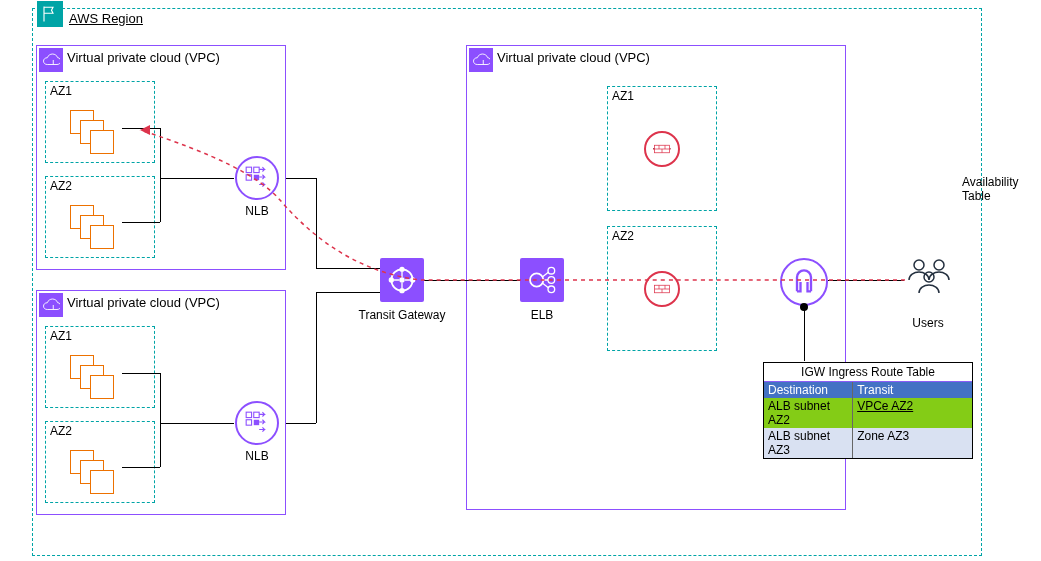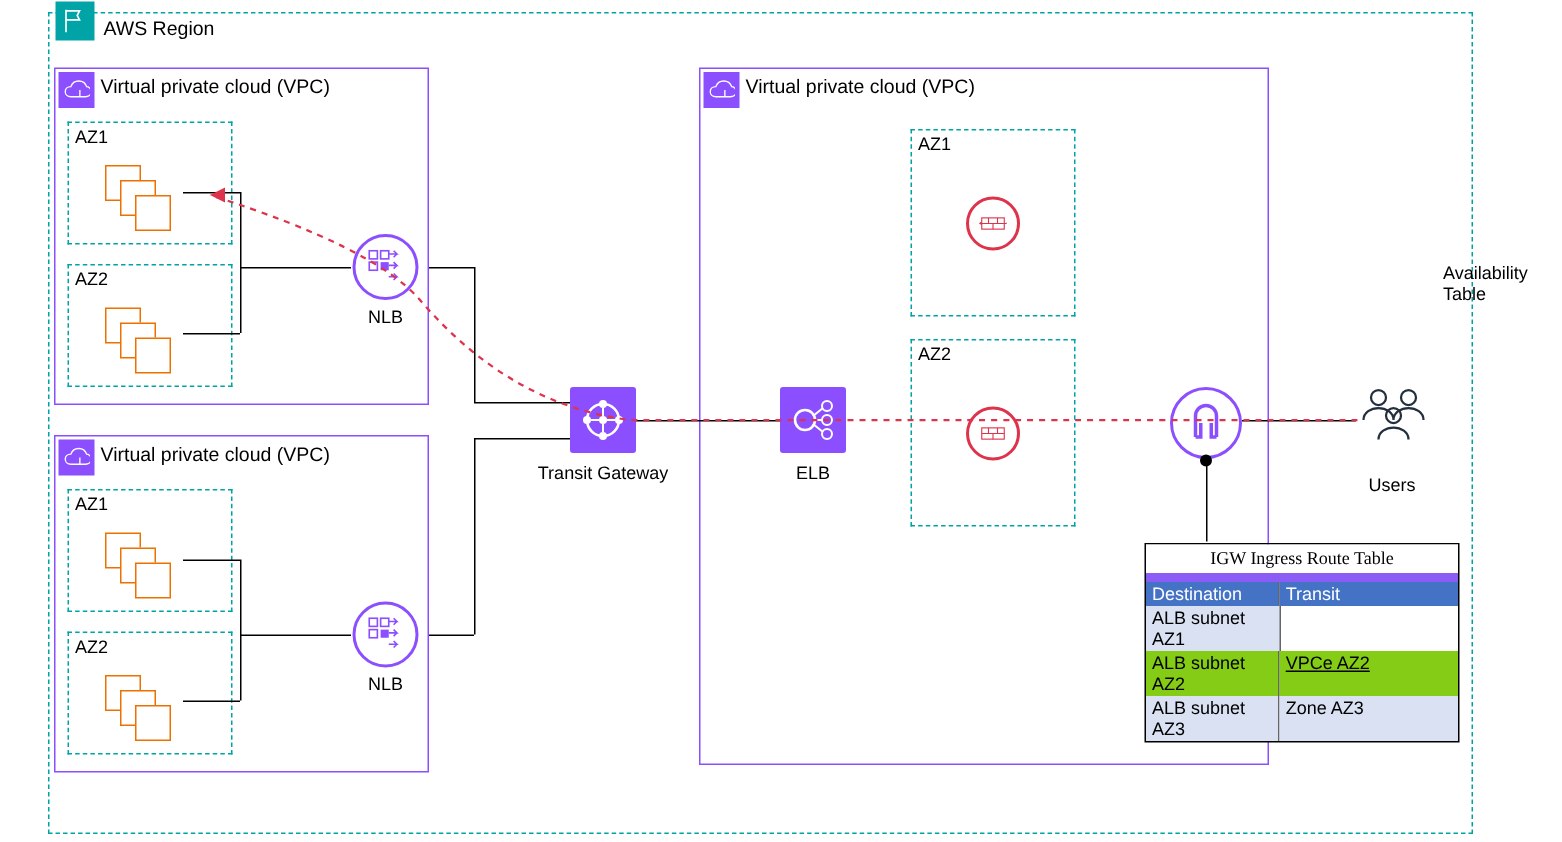--- a/index.html
+++ b/index.html
@@ -1,37 +1,37 @@
 <!DOCTYPE html>
 <html><head>
 <meta charset="utf-8">
 <style>
   * { box-sizing: border-box; margin: 0; padding: 0; }
   body { font-family: Arial, sans-serif; font-size: 13px; background: #fff; position: relative; width: 1041px; height: 561px; }
   .region-box { position: absolute; left: 32px; top: 8px; width: 950px; height: 548px; border: 1px dashed #00a4a6; }
   .region-label { position: absolute; left: 4px; top: -8px; background: #00a4a6; width: 26px; height: 26px; display:flex; align-items:center; justify-content:center; }
-  .region-title { position: absolute; left: 36px; top: 2px; font-weight: 400; }
+  .region-title { position: absolute; left: 36px; top: 2px; font-weight: 400; text-decoration: underline; }
   .vpc-box { position: absolute; border: 1px solid #8c4fff; }
   .vpc-box .vpc-icon { position:absolute; left:2px; top:2px; width:24px; height:24px; background:#8c4fff; display:flex; align-items:center; justify-content:center; }
   .vpc-title { position:absolute; left:30px; top:4px; }
   .az-box { position:absolute; border:1px dashed #00a4a6; }
   .az-title { position:absolute; left:4px; top:2px; font-size:12px; }
   .instances { position:absolute; }
   .inst { width:24px; height:24px; border:1.5px solid #ed7100; position:absolute; background:#fff; }
   .node-box { position:absolute; width:44px; height:44px; background:#8c4fff; display:flex; align-items:center; justify-content:center; border-radius:2px; }
   .node-label { position:absolute; font-size:12px; text-align:center; width:100px; }
   .circle-icon { position:absolute; width:44px; height:44px; border-radius:50%; border:2px solid #8c4fff; display:flex; align-items:center; justify-content:center; background:#fff; }
   .fw-circle { width:36px; height:36px; border-radius:50%; border:2px solid #dd344c; position:absolute; left:50%; top:50%; transform:translate(-50%,-50%); display:flex; align-items:center; justify-content:center; }
   .fw-wall { width:18px; height:14px; display:block; }
   .line { position:absolute; background:#000; }
   .line.h { height:1px; }
   .line.v { width:1px; }
   .users { position:absolute; }
   .table-container { position:absolute; border:1px solid #000; }
-  .table-title { background:#fff; padding:2px 6px; font-size:12px; border-bottom:6px solid #8b5cf6;font-family:Liberation Serif, serif; }
+  .table-title { background:#fff; padding:2px 6px; font-size:12px; border-bottom:1px solid #8b5cf6; }
   .table-row { display:flex; font-size:12px; }
   .table-cell { padding:1px 4px; border-right:1px solid #666; }
   .hdr .table-cell { background:#4472c4; color:#fff; font-weight:400; }
   .r1 .table-cell { background:#d9e1f2; }
   .r2 .table-cell { background:#84cc16; }
   .avail-label { position:absolute; font-size:12px; }
 </style>
 </head>
 <body>
 
@@ -216,21 +216,20 @@
   <polygon points="140,130 150,125 150,135" fill="#dd344c"></polygon>
 </svg>
 
 <div class="table-container" style="left:763px; top:362px; width:210px;">
   <div class="table-title" style="text-align:center; background:#fff;">IGW Ingress Route Table</div>
   <div class="table-row hdr">
     <div class="table-cell" style="width:90px;">Destination</div>
     <div class="table-cell" style="width:120px; border-right:none;">Transit</div>
   </div>
   <div class="table-row r1">
-    <div class="table-cell" style="width:90px;">ALB subnet AZ1</div>
   </div>
   <div class="table-row r2">
     <div class="table-cell" style="width:90px;">ALB subnet AZ2</div>
     <div class="table-cell" style="width:120px; border-right:none;text-decoration:underline;">VPCe AZ2</div>
   </div>
   <div class="table-row r1">
     <div class="table-cell" style="width:90px;">ALB subnet AZ3</div>
     <div class="table-cell" style="width:120px; border-right:none;">Zone AZ3</div>
   </div>
 </div>

